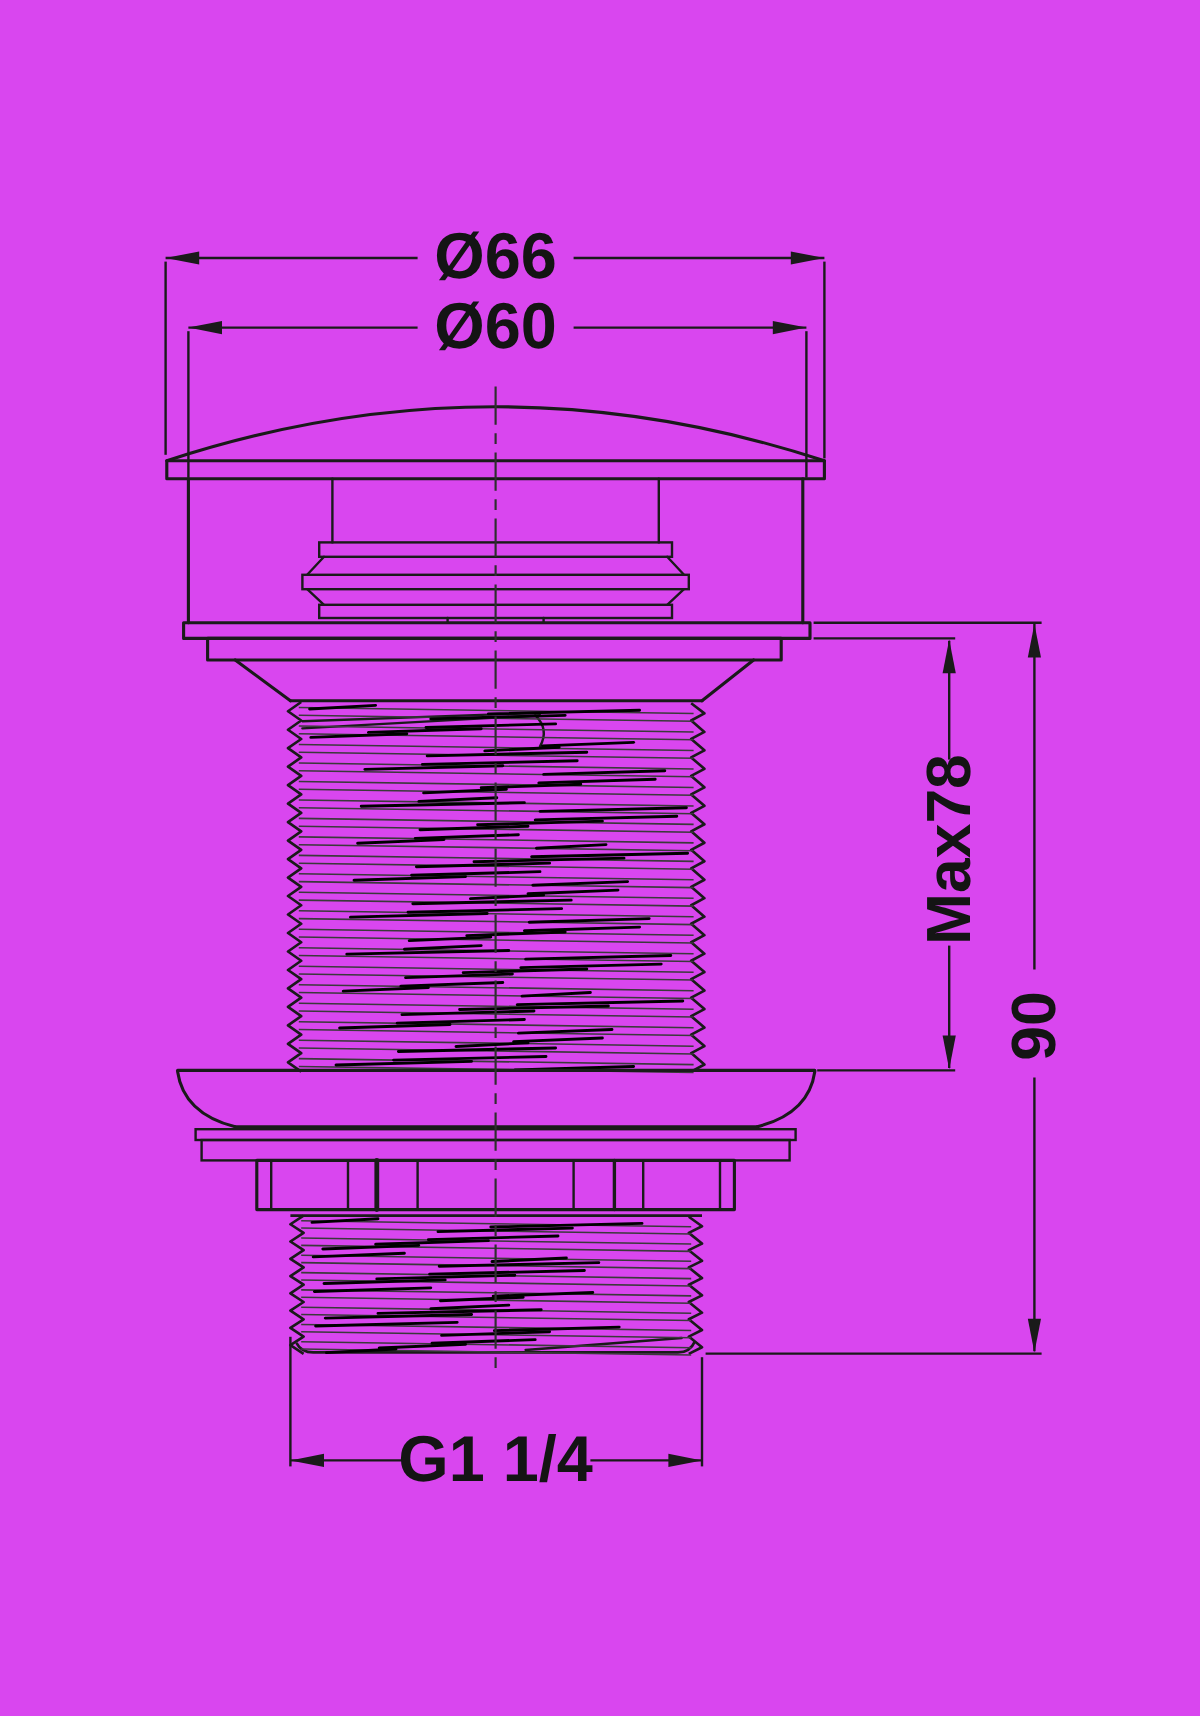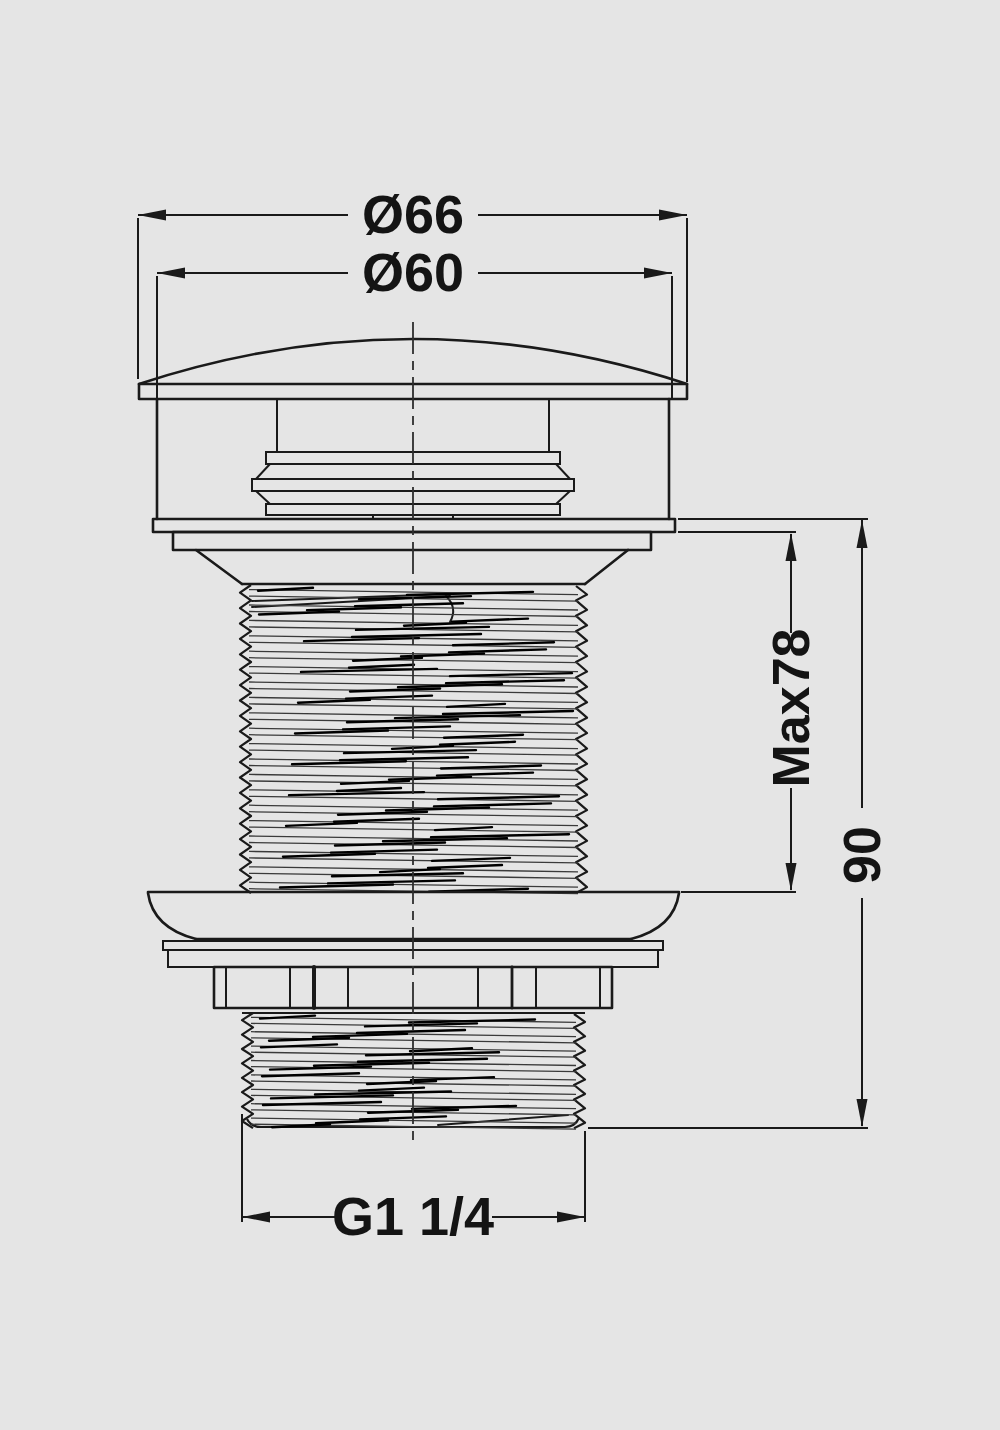--- a/index.html
+++ b/index.html
@@ -1,16 +1,16 @@
 <!DOCTYPE html>
 <html><head>
 <meta charset="utf-8">
 <style>
   html,body{margin:0;padding:0;background:#ffffff;}
-  #canvas{width:1000px;height:1430px;background:#e5e5e5;position:relative;overflow:hidden;}
+  #canvas{width:1000px;height:1430px;background:#d946ef;position:relative;overflow:hidden;}
   svg{display:block;}
   .outline{stroke:#1a1a1a;stroke-width:2.6;fill:none;stroke-linejoin:round;stroke-linecap:round;}
   .thin{stroke:#1a1a1a;stroke-width:2;fill:none;stroke-linecap:round;}
   .dim{stroke:#1a1a1a;stroke-width:2;fill:none;stroke-linecap:butt;}
   .arrowhead{fill:#1a1a1a;stroke:none;}
   .thread-edge{stroke:#1a1a1a;stroke-width:2.2;fill:none;stroke-linejoin:round;}
   .thread-light{stroke:#3a3a3a;stroke-width:1.3;fill:none;}
   .thread-dark{stroke:#000000;stroke-width:2.4;fill:none;stroke-linecap:round;}
   .centerline{stroke:#2e2e2e;stroke-width:1.8;fill:none;stroke-dasharray:32 7 9 7;}
   .dim-text{font-family:"Liberation Sans","DejaVu Sans",sans-serif;font-weight:600;fill:#141414;}

